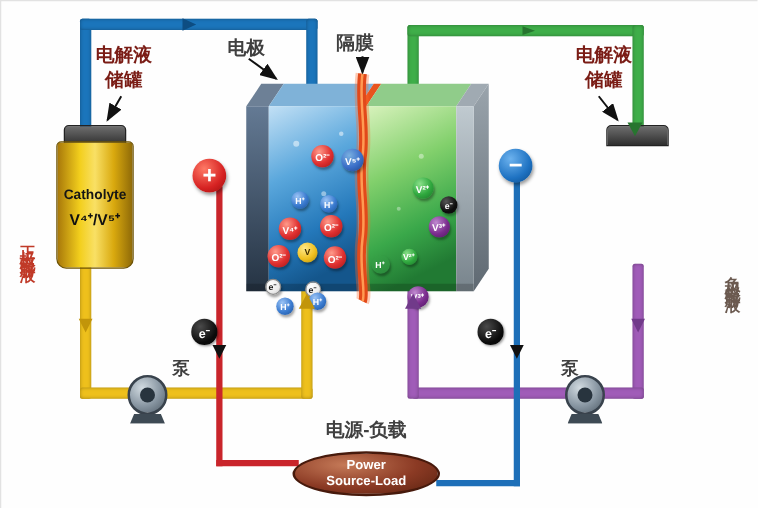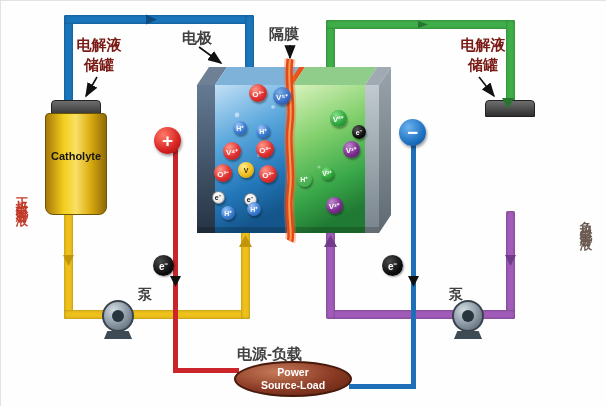--- a/index.html
+++ b/index.html
@@ -36,21 +36,21 @@
 
   
   .pump-wheel{position:absolute;width:32px;height:32px;border-radius:50%;background:radial-gradient(circle at 35% 30%,#d2dbe1,#8795a1 55%,#4e5b66);border:2px solid #39434d;box-sizing:border-box;}
   .pump-hub{position:absolute;width:12px;height:12px;border-radius:50%;background:#28343e;}
   .pump-base{position:absolute;background:#3e4a54;clip-path:polygon(12% 0,88% 0,100% 100%,0 100%);}
 
   
   .power-oval{position:absolute;border-radius:50%;background:radial-gradient(ellipse at 35% 28%,#c57a58,#8b3a24 55%,#58210f);border:2px solid #471a0c;color:#fff;display:flex;flex-direction:column;align-items:center;justify-content:center;line-height:1.25;font-weight:bold;font-size:10.5px;box-sizing:border-box;}
 
   
-  .ion{position:absolute;border-radius:50%;display:flex;align-items:center;justify-content:center;color:#fff;font-weight:bold;box-shadow:1px 2px 2px rgba(0,0,0,.35);white-space:nowrap;}
+  .ion{position:absolute;border-radius:50%;display:flex;align-items:center;justify-content:center;color:#fff;font-weight:bold;box-shadow:1px 2px 2px rgba(0,0,0,.35);white-space:nowrap;margin-top:32px;}
   .ion-red{background:radial-gradient(circle at 35% 30%,#ff9a8a,#e03030 55%,#a01515);}
   .ion-blue{background:radial-gradient(circle at 35% 30%,#9cc4f5,#3a7bd0 55%,#1b4f94);}
   .ion-teal{background:radial-gradient(circle at 35% 30%,#7ab0e0,#3b6fc9 55%,#1d4386);}
   .ion-yellow{background:radial-gradient(circle at 35% 30%,#ffe98a,#f0c020 55%,#b08a08);color:#3f2e00;}
   .ion-green{background:radial-gradient(circle at 35% 30%,#8ae08a,#2fa83e 55%,#1a7228);}
   .ion-purple{background:radial-gradient(circle at 35% 30%,#c08ad0,#7b2d8e 55%,#4e1560);text-align:center;}
   .ion-white{background:radial-gradient(circle at 35% 30%,#ffffff,#ececec 60%,#c8c8c8);color:#111;border:1px solid #8a8a8a;box-sizing:border-box;}
   .ion-black{background:radial-gradient(circle at 35% 30%,#565656,#0d0d0d 60%);}
   .ion-gray{background:radial-gradient(circle at 35% 30%,#ced2d6,#8a9096 55%,#575d63;);}
 
@@ -87,20 +87,21 @@
   <div class="pump-hub" style="left:111px;top:309px"></div>
   <div class="pump-base" style="left:103px;top:330px;width:28px;height:8px"></div>
 
   <div class="pump-wheel" style="left:451px;top:299px"></div>
   <div class="pump-hub" style="left:461px;top:309px"></div>
   <div class="pump-base" style="left:453px;top:330px;width:28px;height:8px"></div>
 
   <div class="tank-cap" style="left:50px;top:99px;width:48px;height:15px"></div>
   <div class="tank-body catholyte" style="left:44px;top:112px;width:60px;height:100px">
     <div class="tank-name" style="top:36px;font-size:11px;color:#151515">Catholyte</div>
+    <div class="tank-name" style="top:53px;font-size:12.5px;color:#101010">V⁴⁺/V⁵⁺</div>
   </div>
 
   <div class="tank-cap" style="left:484px;top:99px;width:48px;height:15px"></div>
 
   <svg class="cell-svg" style="left:186px;top:54px" width="214" height="190" viewBox="0 0 214 190">
     <defs>
       <linearGradient id="gradBlue" x1="0" y1="0" x2="0.25" y2="1">
         <stop offset="0" stop-color="#c2e0f5"></stop>
           <stop offset="0.4" stop-color="#5aa7dc"></stop>
           <stop offset="0.75" stop-color="#2478ba"></stop>
@@ -213,20 +214,20 @@
 
   <div class="cn-label" style="left:172px;top:28px;width:48px;text-align:center">电极</div>
   <div class="cn-label" style="left:268px;top:24px;width:48px;">隔膜</div>
 
   <div class="cn-label v-label" style="left:12px;top:186px;color:#c03a28">正极电解液</div>
   <div class="cn-label v-label" style="left:576px;top:210px;color:#6b5a50">负极电解液</div>
 
   <div class="cn-label pump-label" style="left:137px;top:285px">泵</div>
   <div class="cn-label pump-label" style="left:448px;top:285px">泵</div>
 
-  <div class="cn-label" style="left:236px;top:344px;width:112px;text-align:left">电源-负载</div>
+  <div class="cn-label" style="left:236px;top:334px;width:112px;text-align:center">电源-负载</div>
 
   <div class="power-oval" style="left:233px;top:360px;width:118px;height:36px">
     <span>Power</span>
     <span>Source-Load</span>
   </div>
 
 </div>
 
 </body></html>

